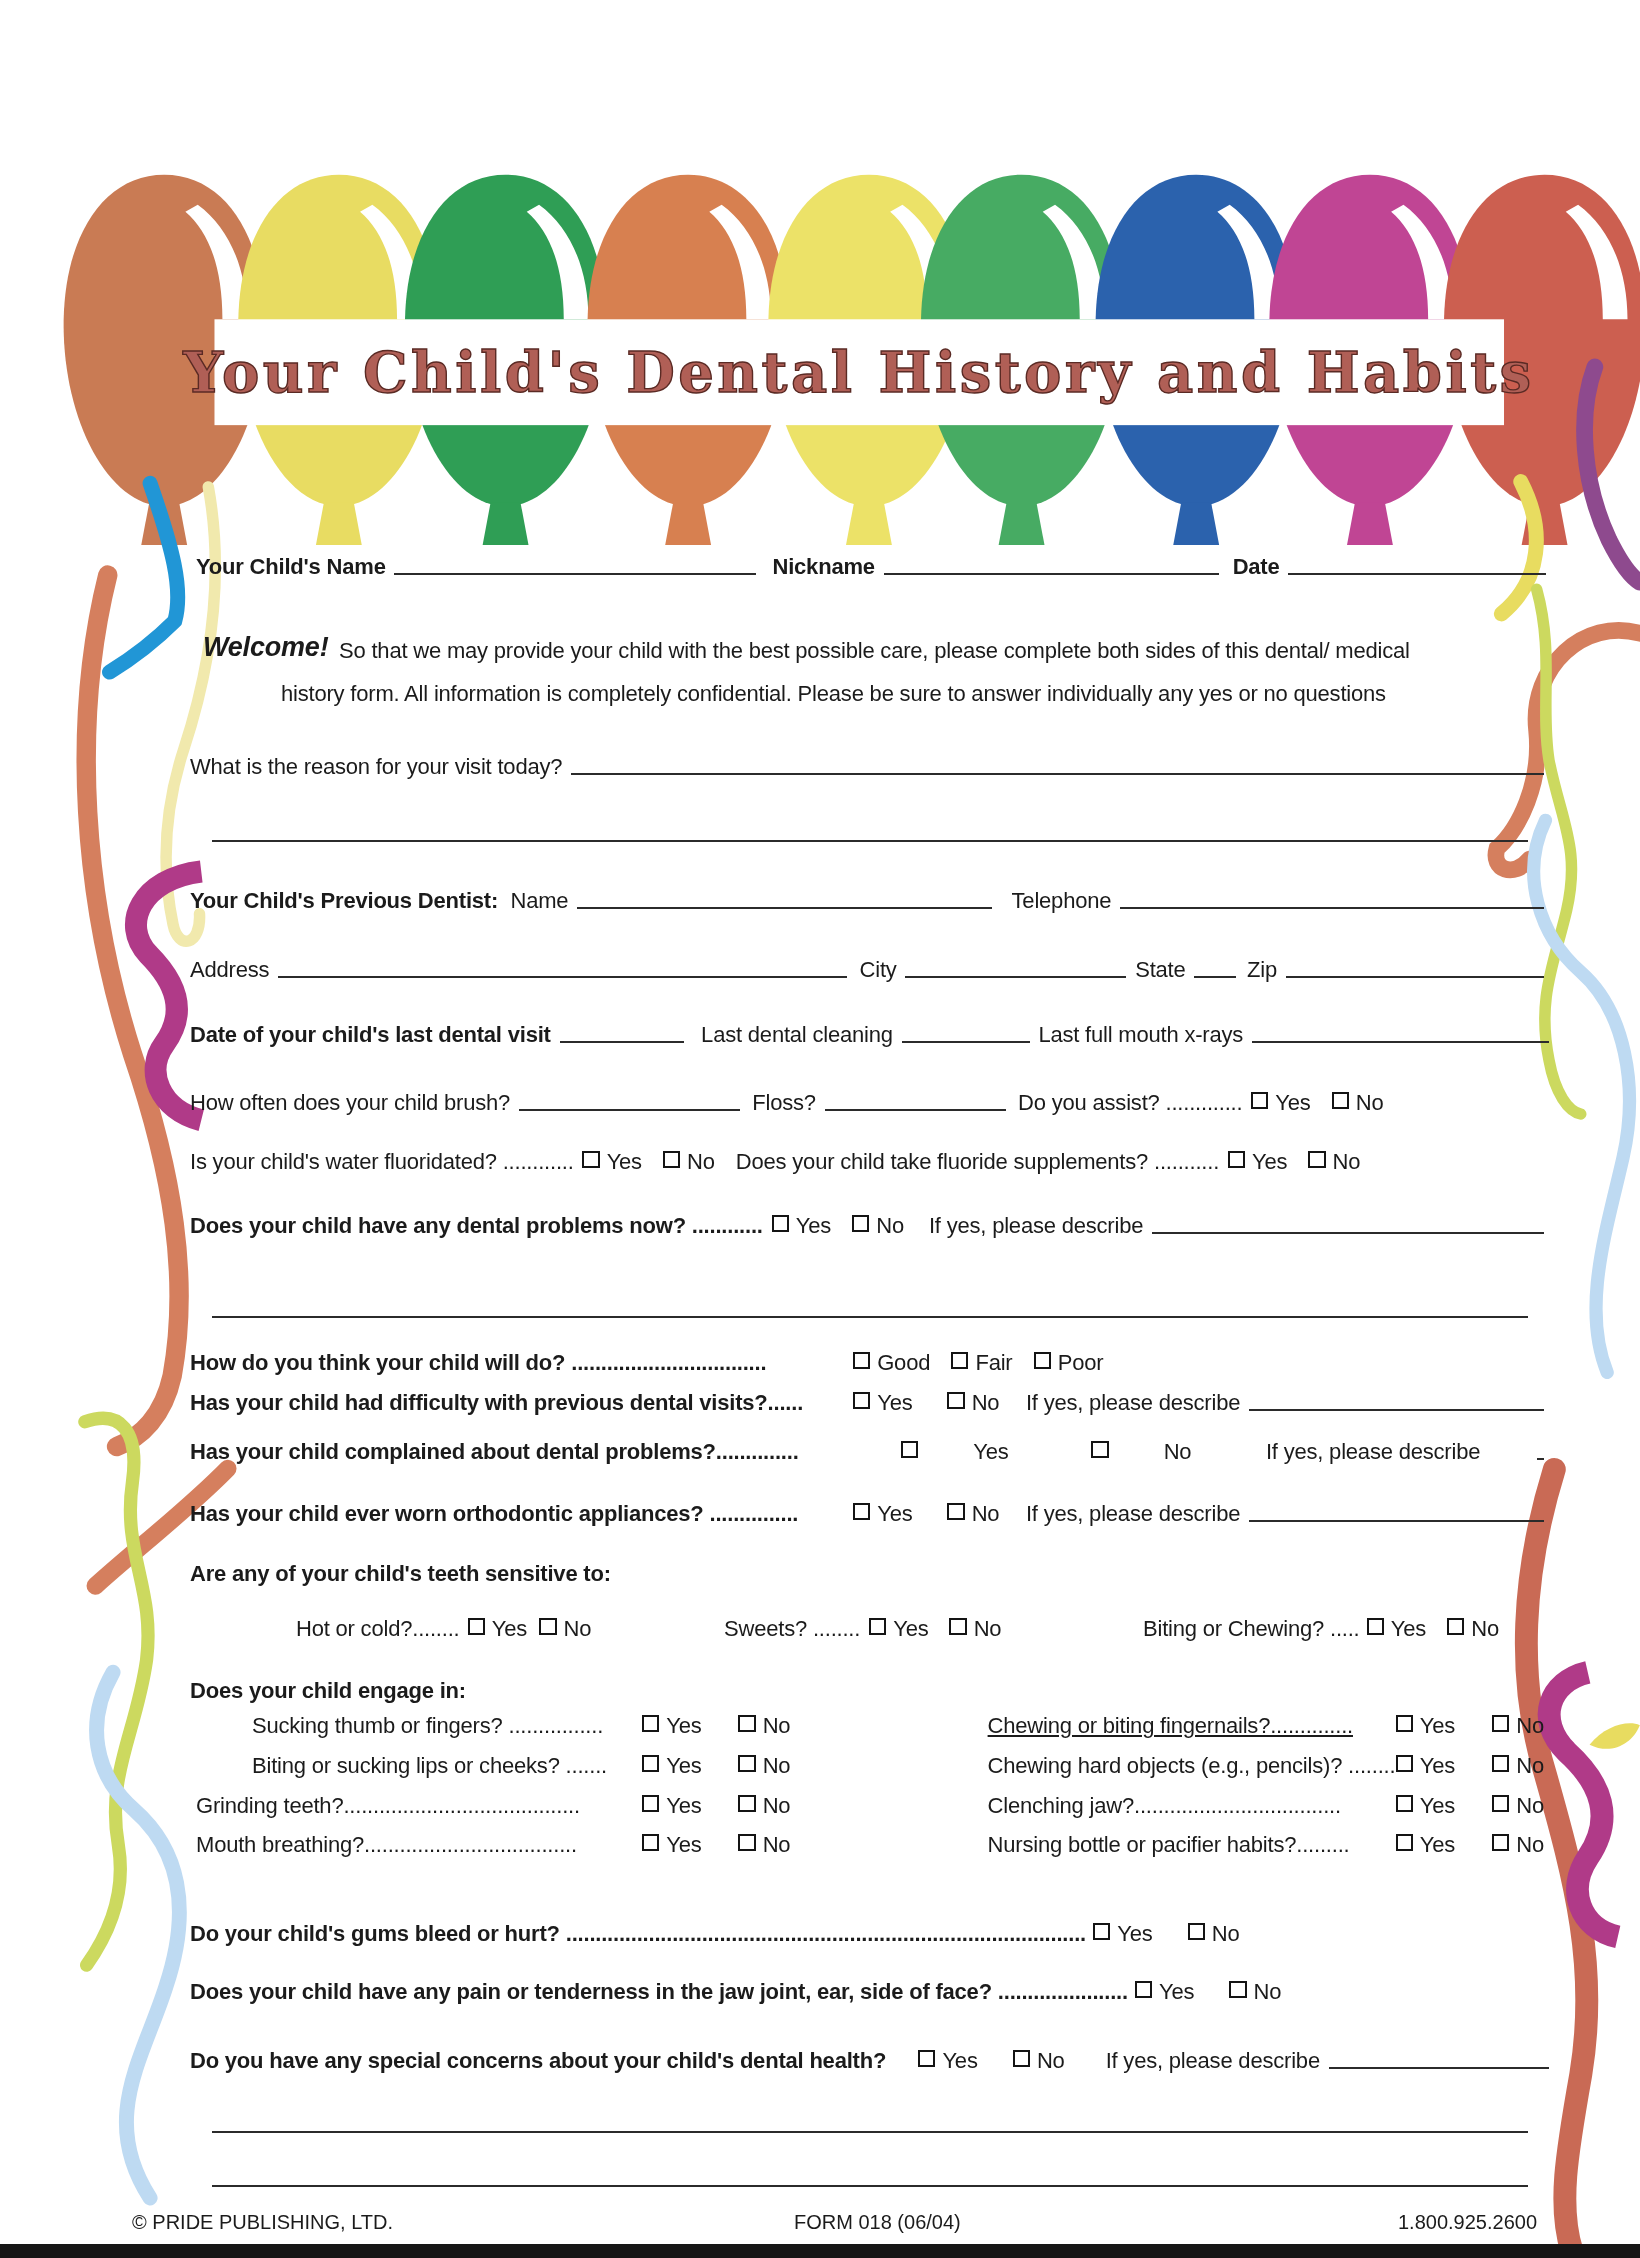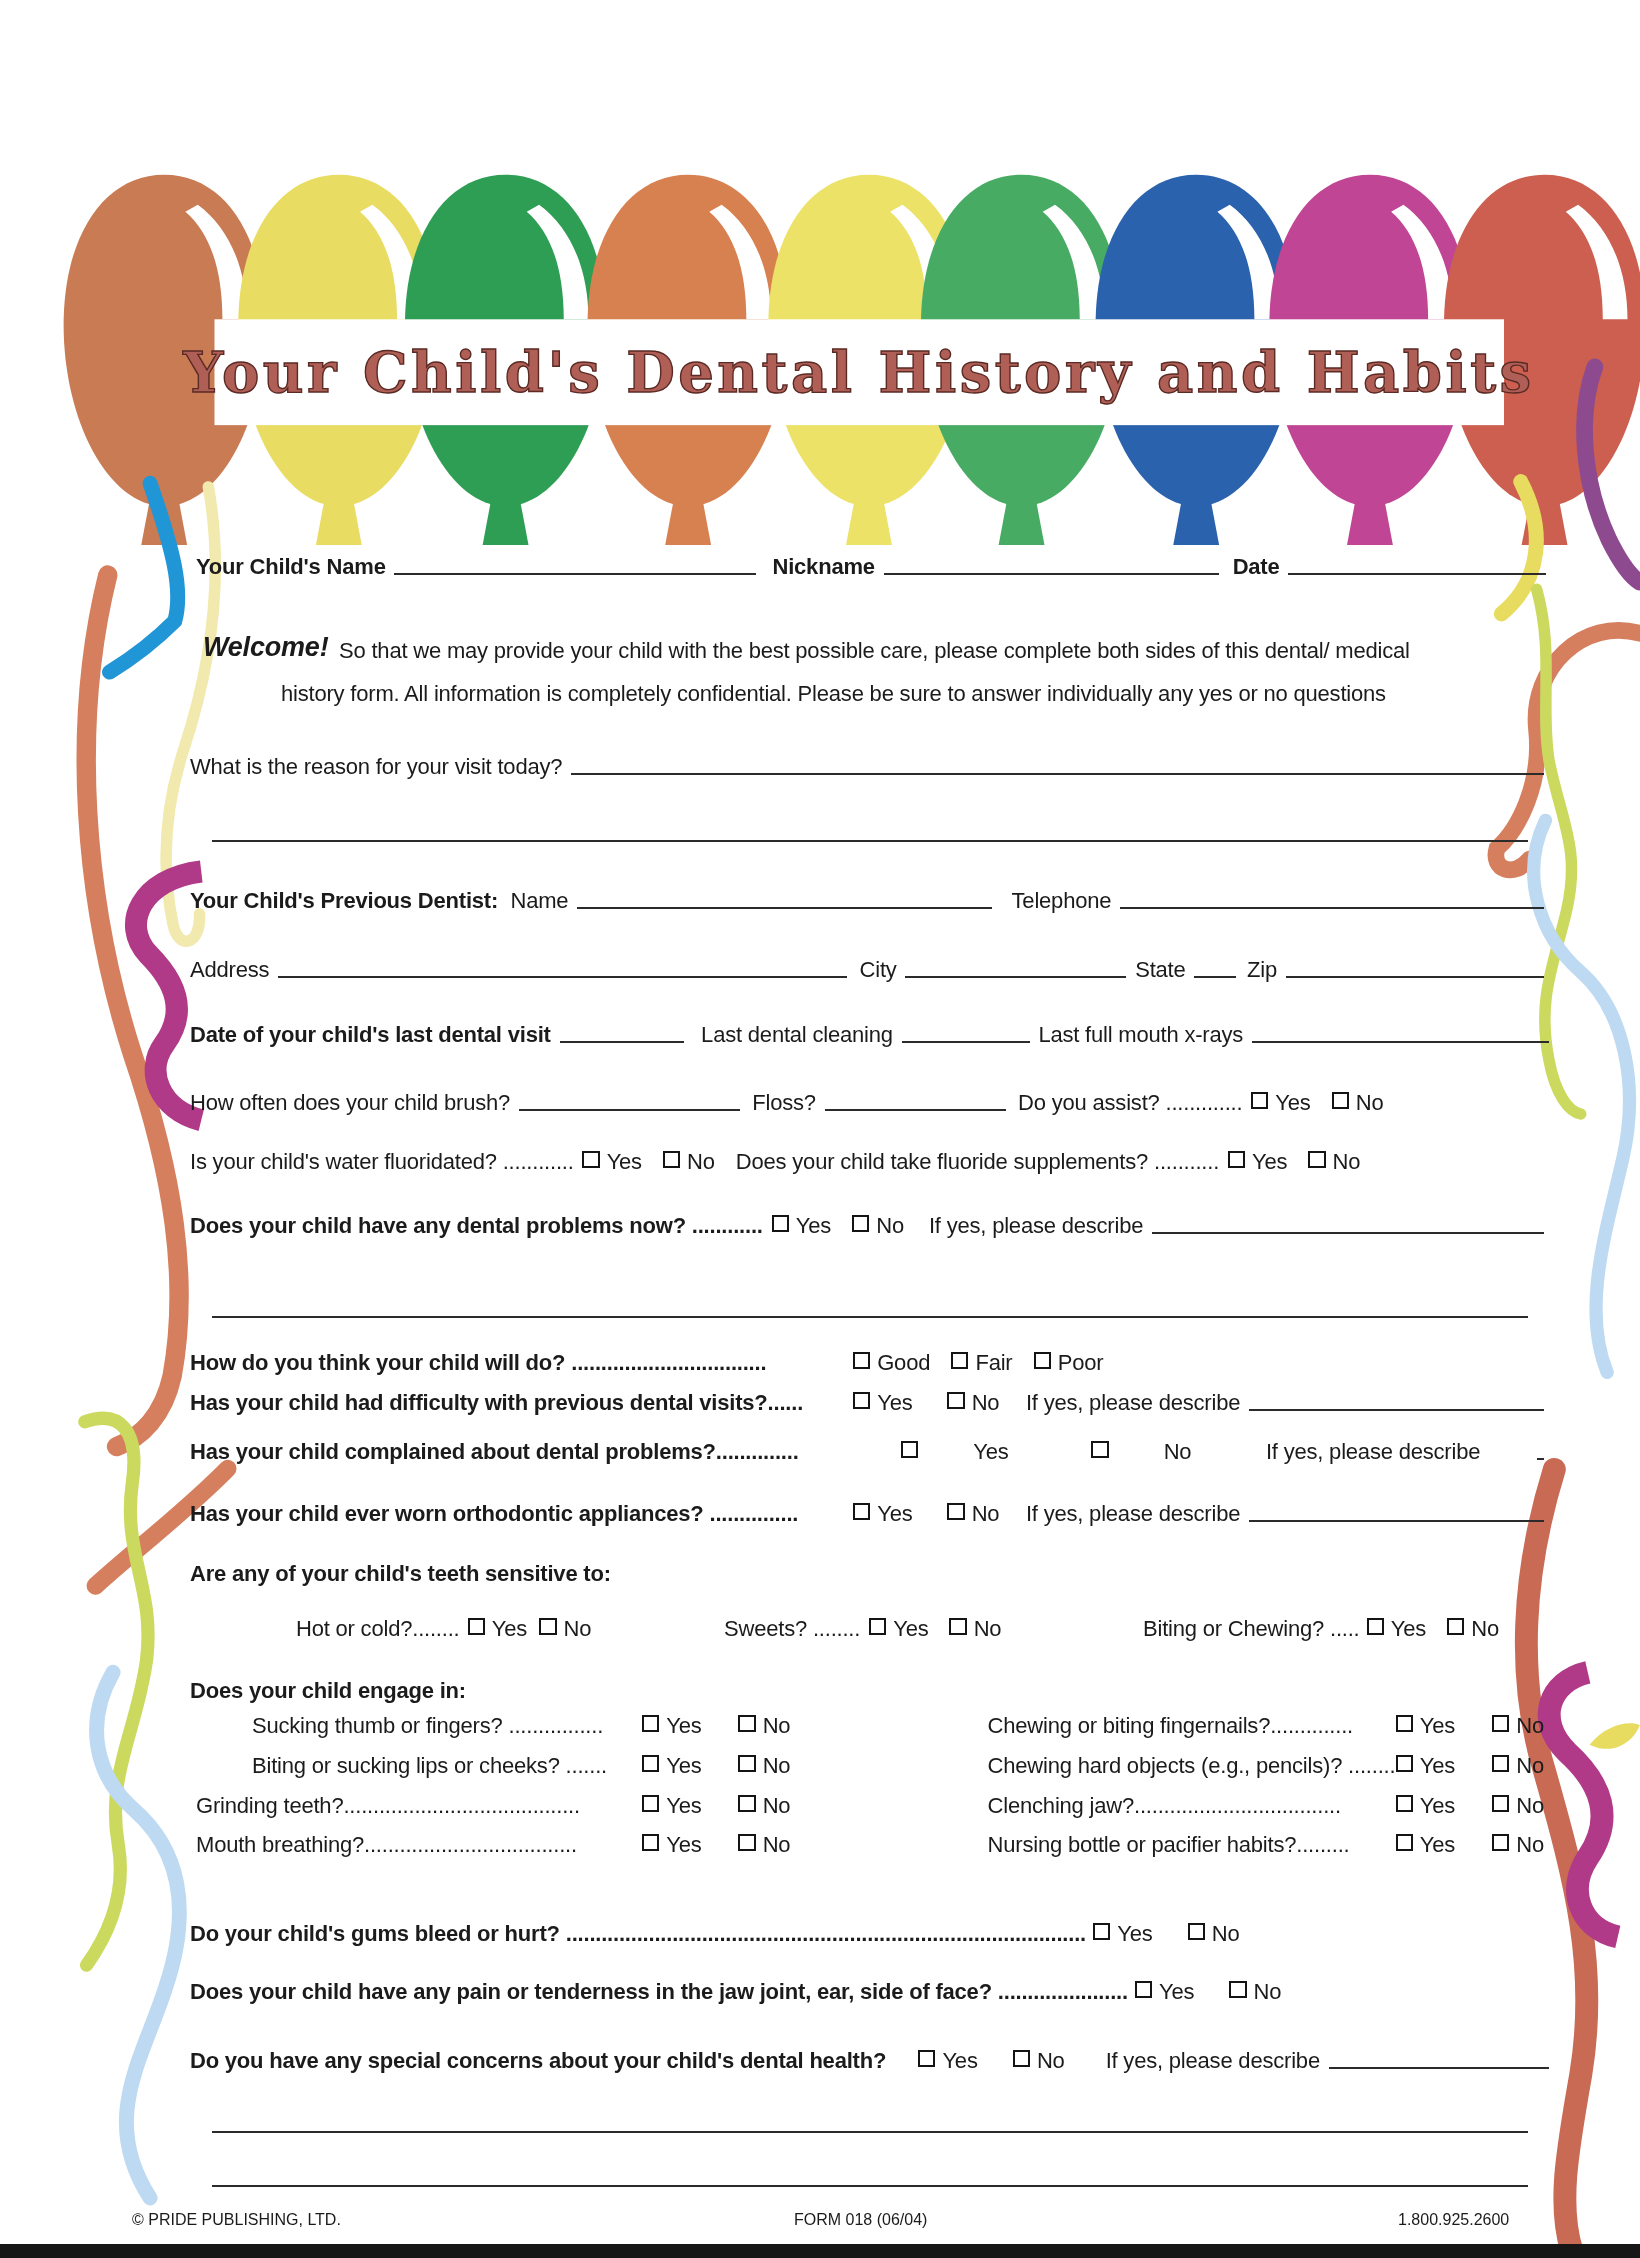--- a/index.html
+++ b/index.html
@@ -12,21 +12,21 @@
         color:#b05f56;-webkit-text-stroke:1.4px #5a2a24;text-stroke:1.4px #5a2a24;white-space:nowrap;}
   .row{position:absolute;display:flex;align-items:flex-end;font-size:22px;line-height:1.15;
         letter-spacing:-0.2px;white-space:nowrap;z-index:3;}
   .b{font-weight:bold;}
   .line{border-bottom:2.6px solid #2b2b2b;height:0;margin:0 0 4.4px 8.8px;}
   .cb{width:13.2px;height:13.2px;border:2.6px solid #141414;background:#fff;flex:none;
         margin:0 7px 6.2px 0;}
   .yn{margin-right:21px;}
   .hline{position:absolute;border-top:2.6px solid #2b2b2b;z-index:3;}
   .welcome-lead{font-weight:bold;font-style:italic;font-size:27px;margin-right:10.6px;}
-  .footer-text{position:absolute;font-size:16px;z-index:3;}
+  .footer-text{position:absolute;font-size:20px;z-index:3;}
   .bottombar{position:absolute;left:0;top:2244px;width:1640px;height:14px;background:#161616;z-index:4;}
 </style>
 </head>
 <body>
 
 <div class="page">
 
   <svg class="deco" width="1640" height="2258" viewBox="0 0 1859 2560">
 
     <g transform="translate(186,390)" fill="#c97b54">
@@ -254,21 +254,21 @@
     <span class="b">Does your child engage in:</span>
   </div>
 
   <div class="row" style="left:196px;top:1713px;width:1348px;">
     <span style="display:inline-block;width:446px;padding-left:56px;box-sizing:border-box;">Sucking thumb or fingers? ................</span>
     <span class="cb"></span>
     <span class="yn" style="margin-right:37px;">Yes</span>
     <span class="cb"></span>
     <span>No</span>
     <span style="flex:1;"></span>
-    <span style="display:inline-block;width:408px;">Chewing or biting fingernails?..............</span>
+    <span style="display:inline-block;width:408px;text-decoration:underline;">Chewing or biting fingernails?..............</span>
     <span class="cb"></span>
     <span class="yn" style="margin-right:37px;">Yes</span>
     <span class="cb"></span>
     <span>No</span>
   </div>
 
   <div class="row" style="left:196px;top:1753px;width:1348px;">
     <span style="display:inline-block;width:446px;padding-left:56px;box-sizing:border-box;">Biting or sucking lips or cheeks? .......</span>
     <span class="cb"></span>
     <span class="yn" style="margin-right:37px;">Yes</span>

